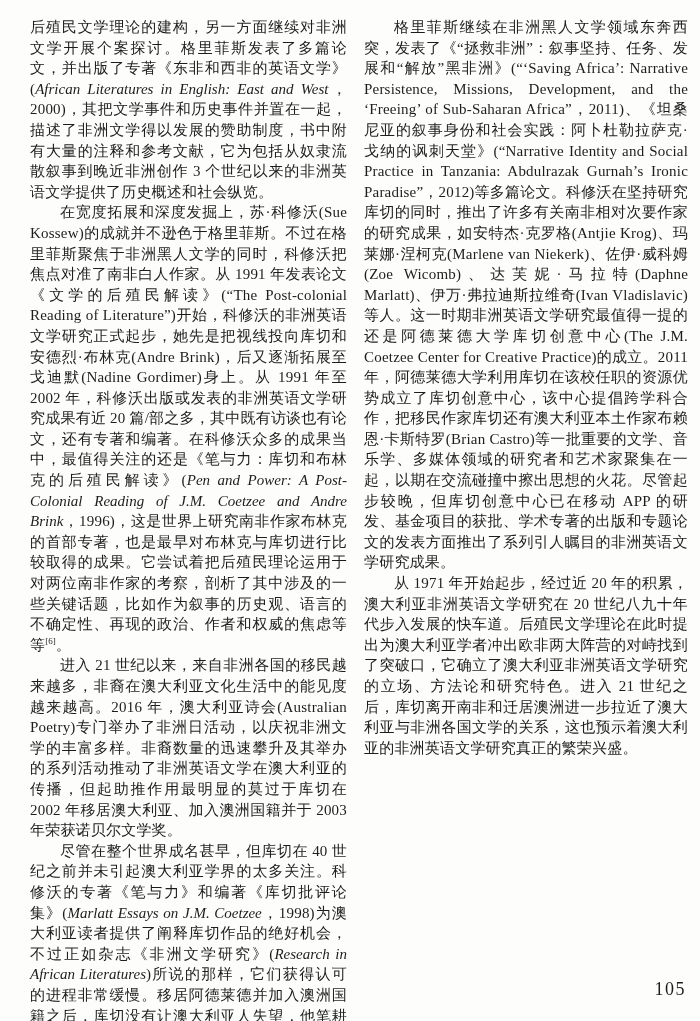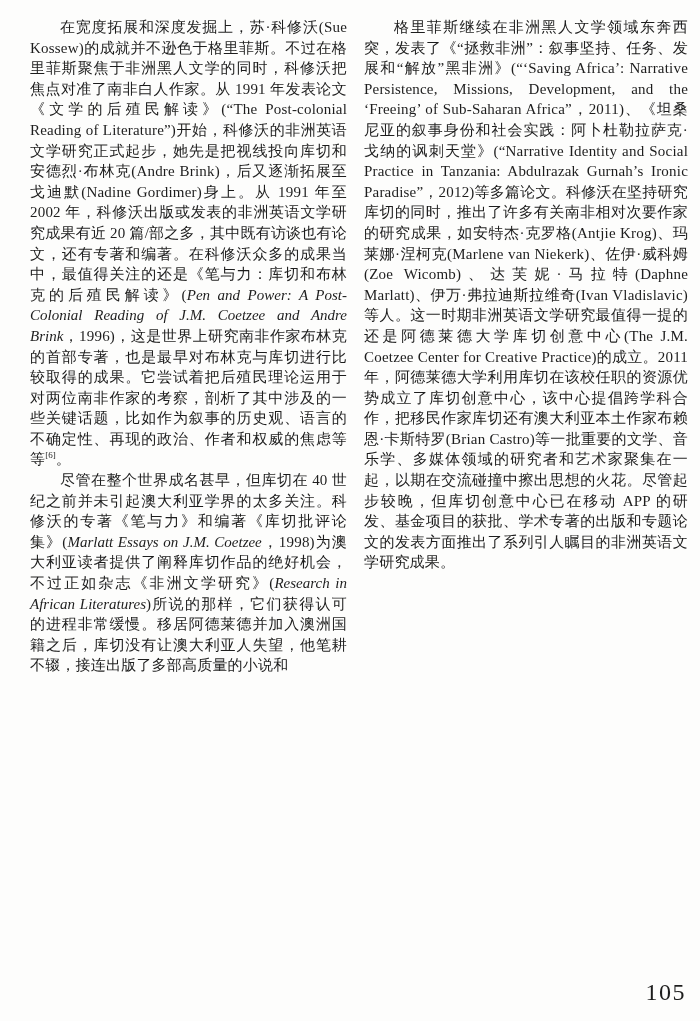--- a/index.html
+++ b/index.html
@@ -41,30 +41,33 @@
   .seg-sup {
     font-size: 9px;
     vertical-align: super;
     line-height: 0;
     letter-spacing: 0;
   }
   .page-number {
     position: absolute;
     top: 979px;
     right: 14px;
-    font-size: 24px;
+    font-size: 18px;
     letter-spacing: 1.5px;
     color: #1d1d1d;
   }
 </style>
 </head>
 <body>
 
 <div class="page">
   <div class="col col-left">
+      <p><span>后殖民文学理论的建构，另一方面继续对非洲文学开展个案探讨。格里菲斯发表了多篇论文，并出版了专著《东非和西非的英语文学》(</span><span class="seg-italic">African Literatures in English: East and West</span><span>，2000)，其把文学事件和历史事件并置在一起，描述了非洲文学得以发展的赞助制度，书中附有大量的注释和参考文献，它为包括从奴隶流散叙事到晚近非洲创作 3 个世纪以来的非洲英语文学提供了历史概述和社会纵览。</span></p>
       <p class="indent"><span>在宽度拓展和深度发掘上，苏·科修沃(Sue Kossew)的成就并不逊色于格里菲斯。不过在格里菲斯聚焦于非洲黑人文学的同时，科修沃把焦点对准了南非白人作家。从 1991 年发表论文《文学的后殖民解读》(“The Post-colonial Reading of Literature”)开始，科修沃的非洲英语文学研究正式起步，她先是把视线投向库切和安德烈·布林克(Andre Brink)，后又逐渐拓展至戈迪默(Nadine Gordimer)身上。从 1991 年至 2002 年，科修沃出版或发表的非洲英语文学研究成果有近 20 篇/部之多，其中既有访谈也有论文，还有专著和编著。在科修沃众多的成果当中，最值得关注的还是《笔与力：库切和布林克的后殖民解读》(</span><span class="seg-italic">Pen and Power: A Post-Colonial Reading of J.M. Coetzee and Andre Brink</span><span>，1996)，这是世界上研究南非作家布林克的首部专著，也是最早对布林克与库切进行比较取得的成果。它尝试着把后殖民理论运用于对两位南非作家的考察，剖析了其中涉及的一些关键话题，比如作为叙事的历史观、语言的不确定性、再现的政治、作者和权威的焦虑等等</span><span class="seg-sup">[6]</span><span>。</span></p>
+      <p class="indent"><span>进入 21 世纪以来，来自非洲各国的移民越来越多，非裔在澳大利亚文化生活中的能见度越来越高。2016 年，澳大利亚诗会(Australian Poetry)专门举办了非洲日活动，以庆祝非洲文学的丰富多样。非裔数量的迅速攀升及其举办的系列活动推动了非洲英语文学在澳大利亚的传播，但起助推作用最明显的莫过于库切在 2002 年移居澳大利亚、加入澳洲国籍并于 2003 年荣获诺贝尔文学奖。</span></p>
       <p class="indent"><span>尽管在整个世界成名甚早，但库切在 40 世纪之前并未引起澳大利亚学界的太多关注。科修沃的专著《笔与力》和编著《库切批评论集》(</span><span class="seg-italic">Marlatt Essays on J.M. Coetzee</span><span>，1998)为澳大利亚读者提供了阐释库切作品的绝好机会，不过正如杂志《非洲文学研究》(</span><span class="seg-italic">Research in African Literatures</span><span>)所说的那样，它们获得认可的进程非常缓慢。移居阿德莱德并加入澳洲国籍之后，库切没有让澳大利亚人失望，他笔耕不辍，接连出版了多部高质量的小说和</span></p>
     </div>
   <div class="col col-right">
       <p class="indent"><span>格里菲斯继续在非洲黑人文学领域东奔西突，发表了《“拯救非洲”：叙事坚持、任务、发展和“解放”黑非洲》(“‘Saving Africa’: Narrative Persistence, Missions, Development, and the ‘Freeing’ of Sub-Saharan Africa”，2011)、《坦桑尼亚的叙事身份和社会实践：阿卜杜勒拉萨克·戈纳的讽刺天堂》(“Narrative Identity and Social Practice in Tanzania: Abdulrazak Gurnah’s Ironic Paradise”，2012)等多篇论文。科修沃在坚持研究库切的同时，推出了许多有关南非相对次要作家的研究成果，如安特杰·克罗格(Antjie Krog)、玛莱娜·涅柯克(Marlene van Niekerk)、佐伊·威科姆(Zoe Wicomb)、达芙妮·马拉特(Daphne Marlatt)、伊万·弗拉迪斯拉维奇(Ivan Vladislavic)等人。这一时期非洲英语文学研究最值得一提的还是阿德莱德大学库切创意中心(The J.M. Coetzee Center for Creative Practice)的成立。2011 年，阿德莱德大学利用库切在该校任职的资源优势成立了库切创意中心，该中心提倡跨学科合作，把移民作家库切还有澳大利亚本土作家布赖恩·卡斯特罗(Brian Castro)等一批重要的文学、音乐学、多媒体领域的研究者和艺术家聚集在一起，以期在交流碰撞中擦出思想的火花。尽管起步较晚，但库切创意中心已在移动 APP 的研发、基金项目的获批、学术专著的出版和专题论文的发表方面推出了系列引人瞩目的非洲英语文学研究成果。</span></p>
+      <p class="indent"><span>从 1971 年开始起步，经过近 20 年的积累，澳大利亚非洲英语文学研究在 20 世纪八九十年代步入发展的快车道。后殖民文学理论在此时提出为澳大利亚学者冲出欧非两大阵营的对峙找到了突破口，它确立了澳大利亚非洲英语文学研究的立场、方法论和研究特色。进入 21 世纪之后，库切离开南非和迁居澳洲进一步拉近了澳大利亚与非洲各国文学的关系，这也预示着澳大利亚的非洲英语文学研究真正的繁荣兴盛。</span></p>
     </div>
   <div class="page-number">105</div>
 </div>
 
 </body></html>

